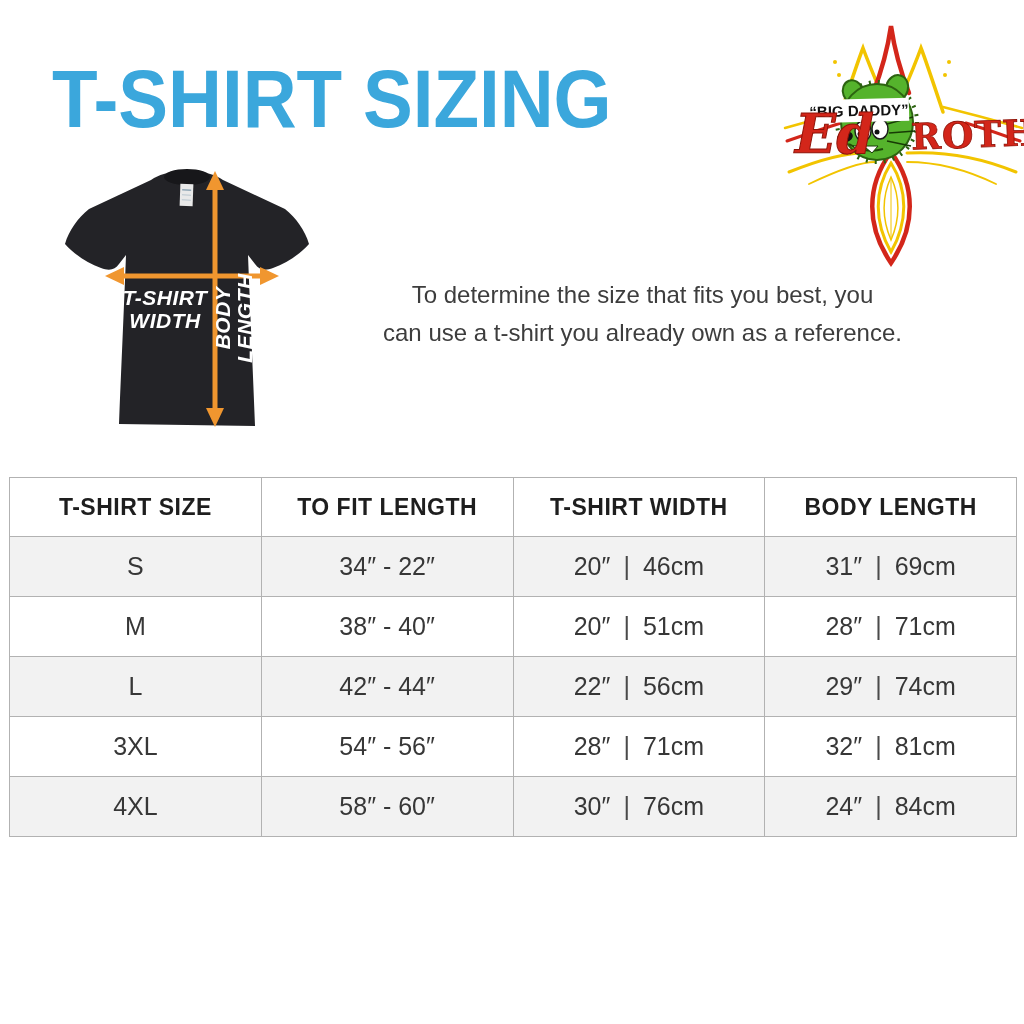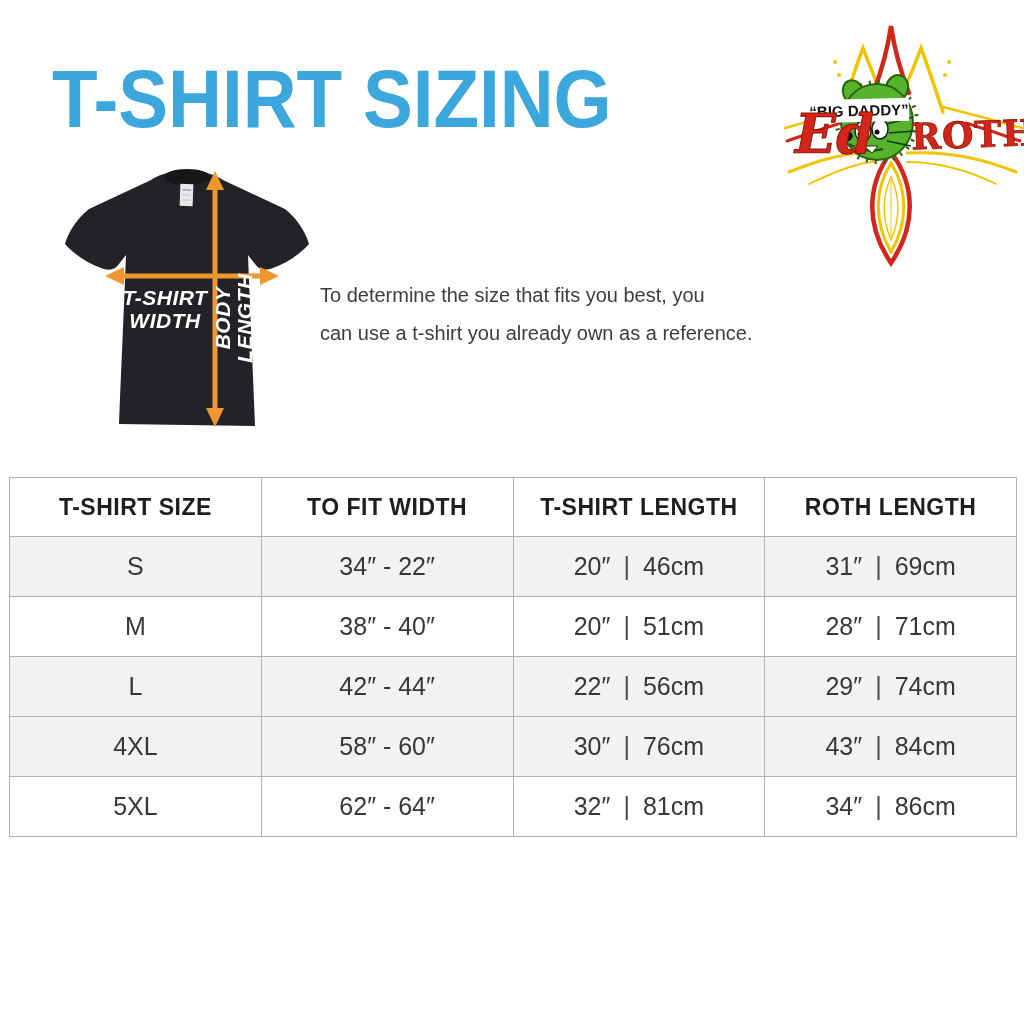--- a/index.html
+++ b/index.html
@@ -13,22 +13,22 @@
     color:#3BA7DC; letter-spacing:0px; white-space:nowrap;
     transform:scaleX(0.91); transform-origin:left top;
   }
 
   .logo { position:absolute; left:783px; top:0; width:241px; height:280px; }
   .shirt { position:absolute; left:52px; top:158px; width:270px; height:282px; }
   .shirt text { font-family:"Liberation Sans","DejaVu Sans",sans-serif; font-weight:bold; font-style:italic; fill:#ffffff; font-size:21px; letter-spacing:0.5px; }
   .logo .banner-text { font-family:"Liberation Sans",sans-serif; font-weight:bold; }
   .logo .brush-text { font-family:"DejaVu Serif","Liberation Serif",serif; font-weight:bold; }
 
-  .intro { position:absolute; left:320px; top:276px; width:645px; text-align:left;
-    color:#3d3d3d; font-size:20px; line-height:38px; }
+  .intro { position:absolute; left:320px; top:276px; width:645px; text-align:center;
+    color:#3d3d3d; font-size:24px; line-height:38px; }
   .intro .para { white-space:pre-line; }
   .intro .para + .para { margin-top:26px; }
 
   table.size-table {
     position:absolute; left:9px; top:477px; width:1008px;
     border-collapse:collapse; table-layout:fixed; background:#fff;
   }
   .size-table th, .size-table td {
     border:1px solid #b2b2b2; text-align:center; vertical-align:middle;
   }
@@ -123,23 +123,23 @@
 
   <div class="intro">
     <p class="para">To determine the size that fits you best, you
 can use a t-shirt you already own as a reference.</p>
   </div>
 
   <table class="size-table">
     <thead>
       <tr>
         <th>T-SHIRT SIZE</th>
-        <th>TO FIT WIDTH</th>
-        <th>T-SHIRT LENGTH</th>
-        <th>ROTH LENGTH</th>
+        <th>TO FIT LENGTH</th>
+        <th>T-SHIRT WIDTH</th>
+        <th>BODY LENGTH</th>
       </tr>
     </thead>
     <tbody>
         <tr class="shade">
           <td><span>S</span></td>
           <td><span>34″ - 22″</span></td>
           <td><span>20″</span><span class="bar">|</span><span>46cm</span></td>
           <td><span>31″</span><span class="bar">|</span><span>69cm</span></td>
         </tr>
         <tr>
@@ -147,28 +147,28 @@
           <td><span>38″ - 40″</span></td>
           <td><span>20″</span><span class="bar">|</span><span>51cm</span></td>
           <td><span>28″</span><span class="bar">|</span><span>71cm</span></td>
         </tr>
         <tr class="shade">
           <td><span>L</span></td>
           <td><span>42″ - 44″</span></td>
           <td><span>22″</span><span class="bar">|</span><span>56cm</span></td>
           <td><span>29″</span><span class="bar">|</span><span>74cm</span></td>
         </tr>
+        <tr>
+          <td><span>3XL</span></td>
+          <td><span>54″ - 56″</span></td>
+          <td><span>28″</span><span class="bar">|</span><span>71cm</span></td>
+          <td><span>32″</span><span class="bar">|</span><span>81cm</span></td>
+        </tr>
         <tr class="shade">
           <td><span>4XL</span></td>
           <td><span>58″ - 60″</span></td>
           <td><span>30″</span><span class="bar">|</span><span>76cm</span></td>
-          <td><span>43″</span><span class="bar">|</span><span>84cm</span></td>
-        </tr>
-        <tr>
-          <td><span>5XL</span></td>
-          <td><span>62″ - 64″</span></td>
-          <td><span>32″</span><span class="bar">|</span><span>81cm</span></td>
-          <td><span>34″</span><span class="bar">|</span><span>86cm</span></td>
+          <td><span>24″</span><span class="bar">|</span><span>84cm</span></td>
         </tr>
       </tbody>
   </table>
 
 </div>
 
 </body></html>

